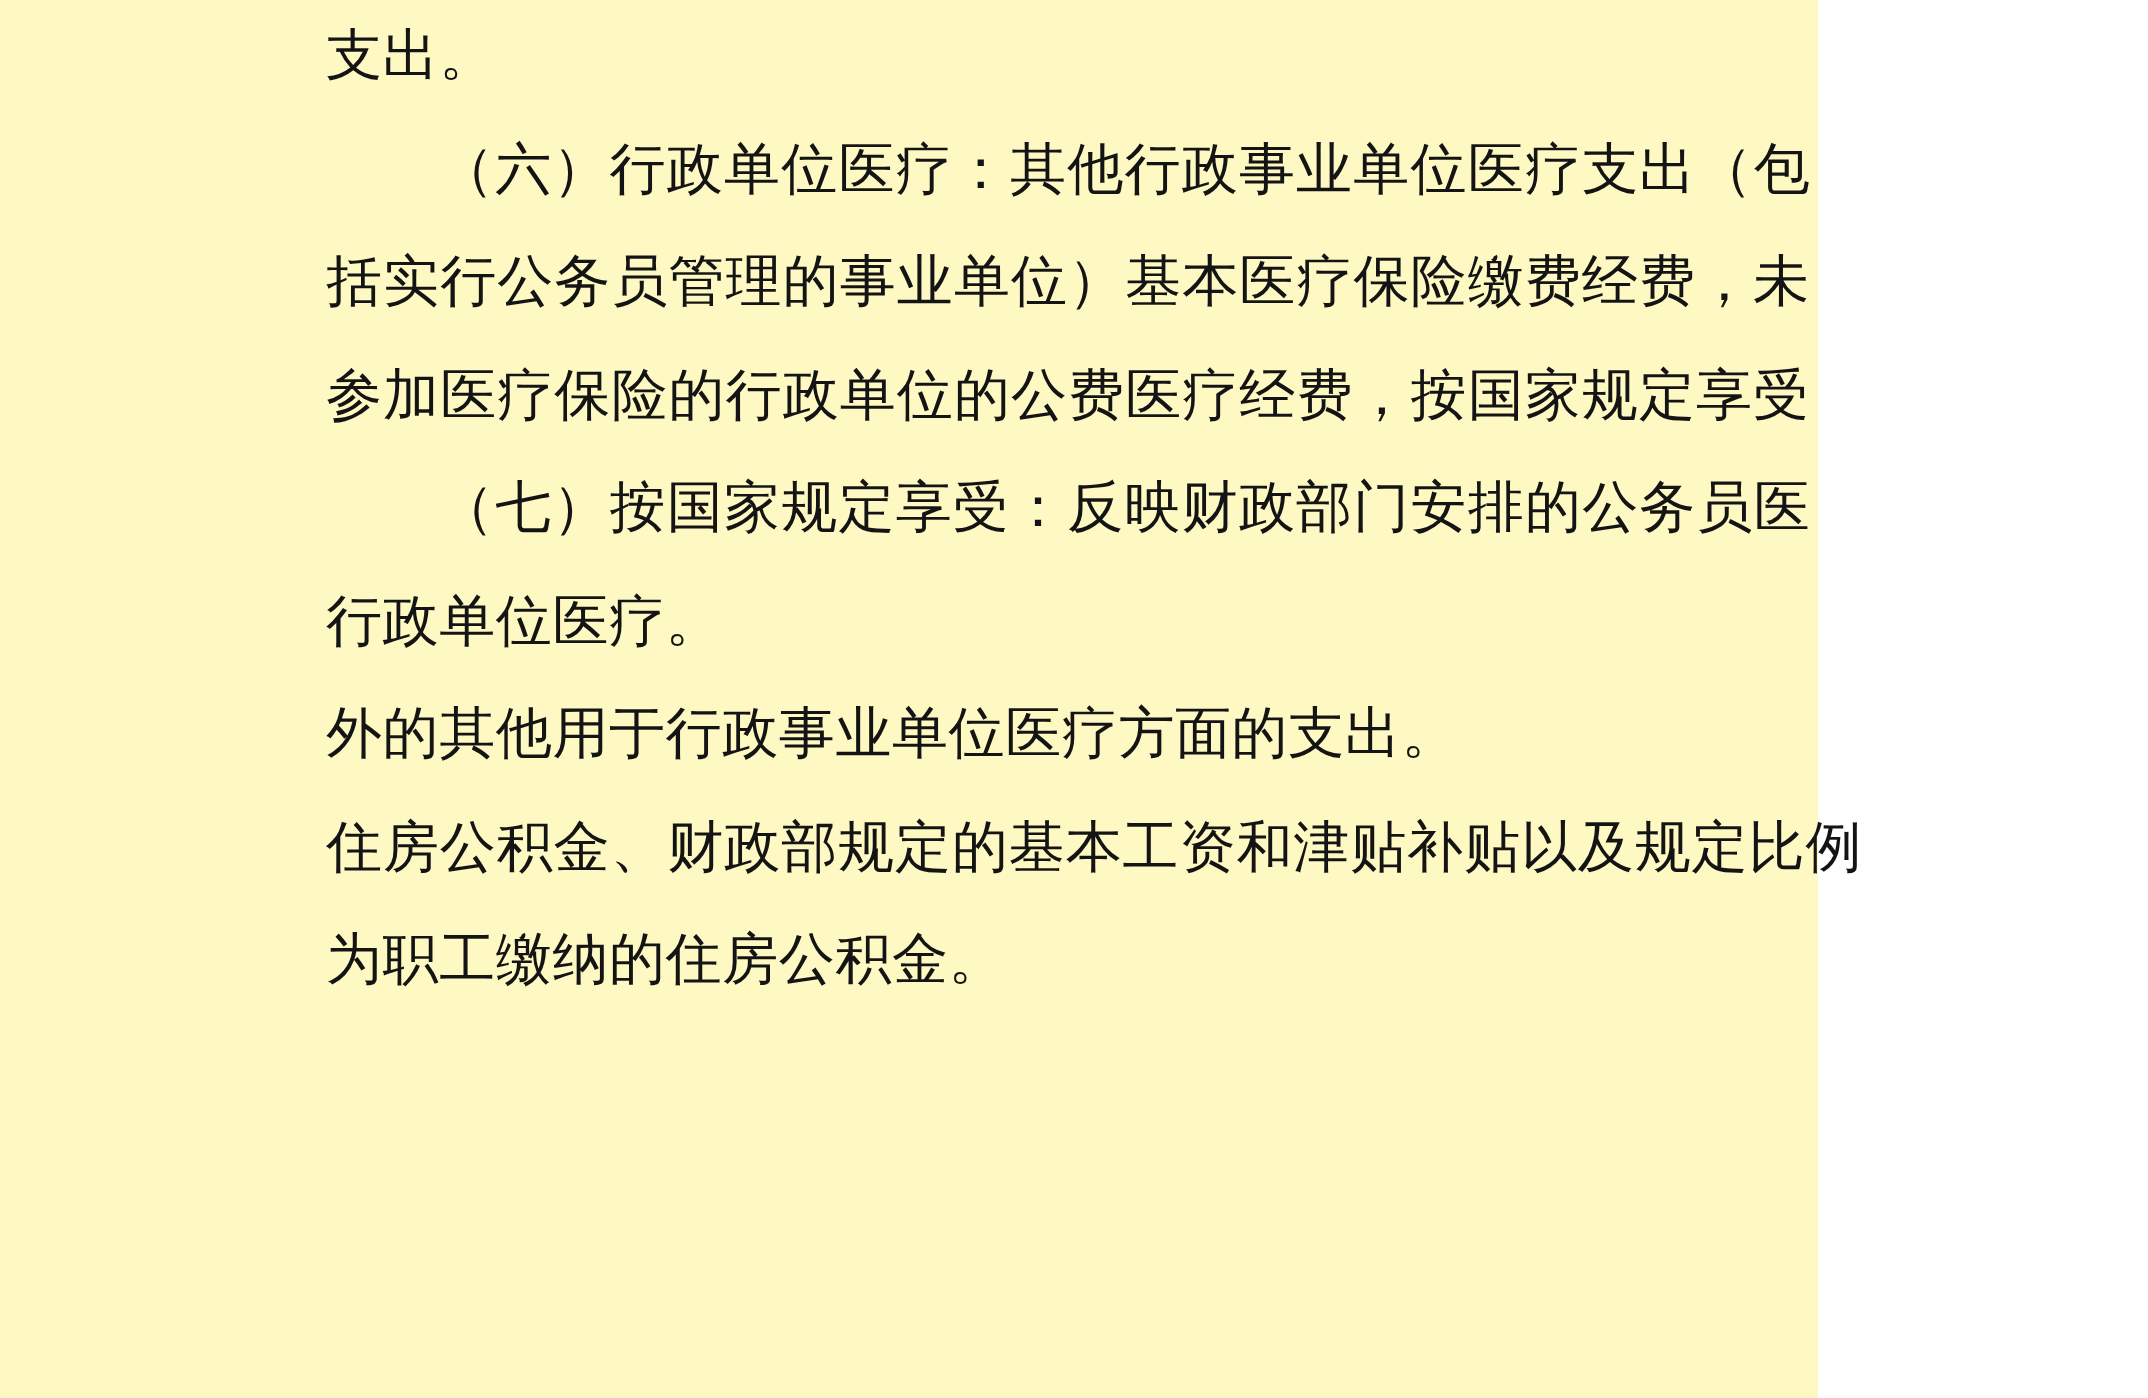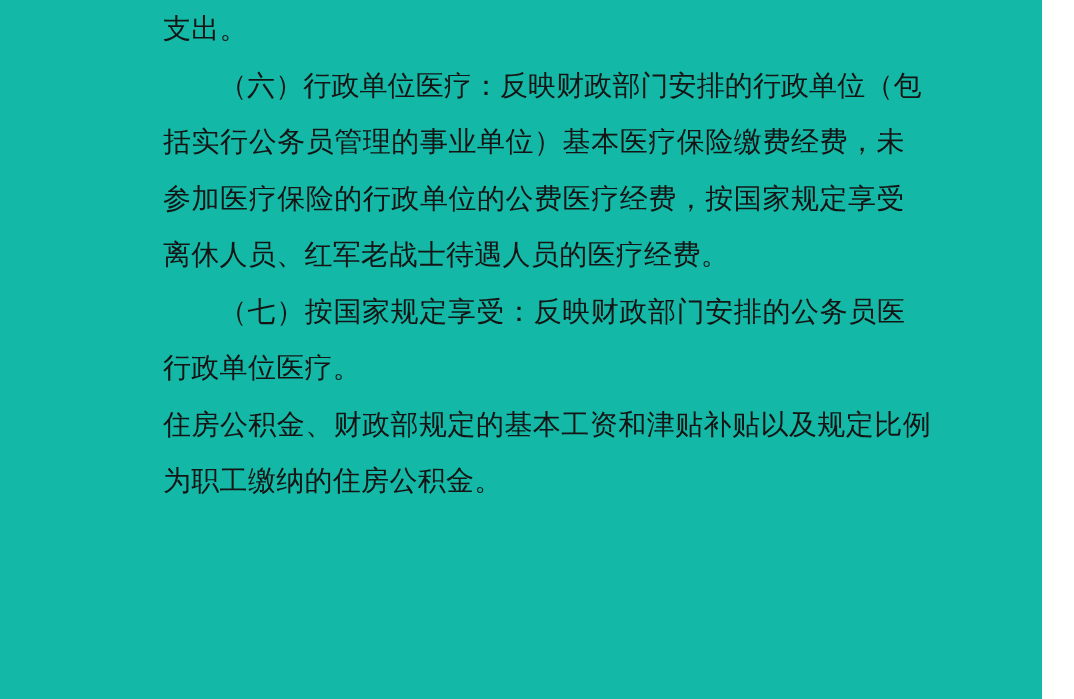--- a/index.html
+++ b/index.html
@@ -10,23 +10,23 @@
   body {
     width: 1074px;
     height: 699px;
     overflow: hidden;
     position: relative;
   }
   .page {
     position: absolute;
     left: 0;
     top: 0;
-    width: 1042px;
+    width: 909px;
     height: 699px;
-    background: #14b8a6;
+    background: #fef9c3;
   }
   .text-block {
     position: absolute;
     left: 163px;
     top: 1px;
     width: 742px;
     font-family: "Liberation Serif", "DejaVu Serif", serif;
     font-size: 28px;
     line-height: 56.5px;
     color: #141414;
@@ -49,22 +49,22 @@
   .text-line.indent.justify {
     letter-spacing: 0.1px;
   }
 </style>
 </head>
 <body>
 
 <div class="page">
   <div class="text-block" id="text-block">
       <div class="text-line">支出。</div>
-      <div class="text-line indent justify">（六）行政单位医疗：反映财政部门安排的行政单位（包</div>
+      <div class="text-line indent justify">（六）行政单位医疗：其他行政事业单位医疗支出（包</div>
       <div class="text-line justify">括实行公务员管理的事业单位）基本医疗保险缴费经费，未</div>
       <div class="text-line justify">参加医疗保险的行政单位的公费医疗经费，按国家规定享受</div>
-      <div class="text-line">离休人员、红军老战士待遇人员的医疗经费。</div>
       <div class="text-line indent justify">（七）按国家规定享受：反映财政部门安排的公务员医</div>
       <div class="text-line">行政单位医疗。</div>
+      <div class="text-line">外的其他用于行政事业单位医疗方面的支出。</div>
       <div class="text-line justify">住房公积金、财政部规定的基本工资和津贴补贴以及规定比例</div>
       <div class="text-line">为职工缴纳的住房公积金。</div>
     </div>
 </div>
 
 </body></html>

